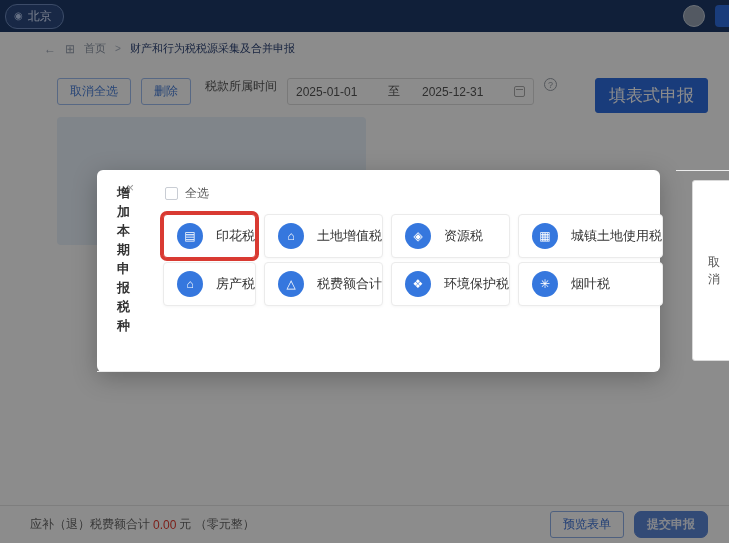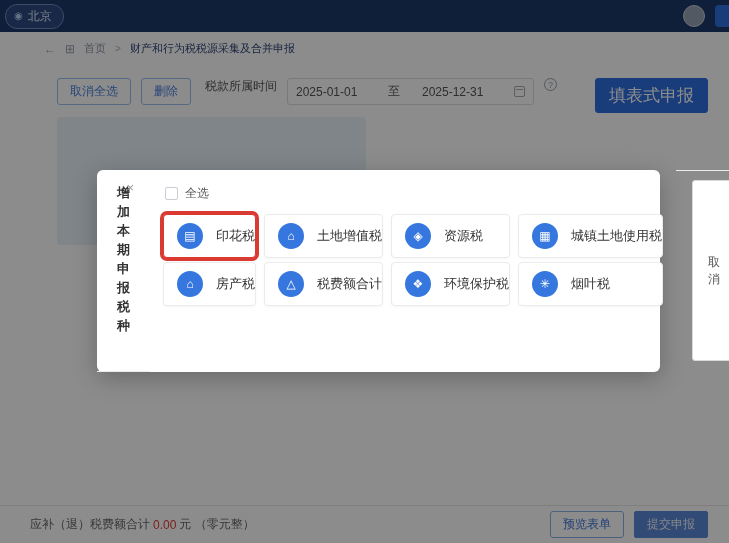--- a/index.html
+++ b/index.html
@@ -42,21 +42,21 @@
   .blue-panel { position:absolute; top:117px; left:57px; width:309px; height:128px; background:#e9f2fc; border-radius:4px; }
 
   
   .bottombar { position:absolute; bottom:0; left:0; width:100%; height:38px; background:#ffffff;
       border-top:1px solid #e5e5e5; display:flex; align-items:center; padding:0 21px 0 30px; font-size:12px; color:#666; }
   .amount-red { color:#e23b30; margin:0 3px; }
   .bottombar .spacer { flex:1; }
   .btn-preview { background:#fff; border:1px solid #8fb0e8; color:#3f74d8; font-size:12px; padding:4px 12px;
       border-radius:3px; margin-right:10px; cursor:pointer; font-family:inherit; }
   .btn-submit { background:#5c87d8; border:1px solid #5c87d8; color:#eef3fc; font-size:12px; padding:4px 12px;
-      border-radius:2px; cursor:pointer; font-family:inherit; }
+      border-radius:7px; cursor:pointer; font-family:inherit;font-weight:bold; }
 
   
   .overlay { position:absolute; inset:0; background:rgba(0,0,0,0.45); z-index:10; }
   .modal { position:absolute; left:97px; top:170px; width:563px; height:202px; background:#fff; border-radius:6px;
       z-index:20; box-shadow:0 6px 24px rgba(0,0,0,0.25); display:flex; }
   .modal-head { position:relative; padding:13px 20px 10px 20px; border-bottom:1px solid #ececec; }
   .modal-title { font-size:13px; font-weight:bold; color:#333; }
   .modal-close { position:absolute; right:16px; top:11px; color:#999; font-size:13px; cursor:pointer; line-height:1; }
   .modal-body { padding:13px 13px 10px 13px; flex:1; }
   .selectall-row { display:flex; align-items:center; gap:7px; margin:2px 0 12px 2px; }

